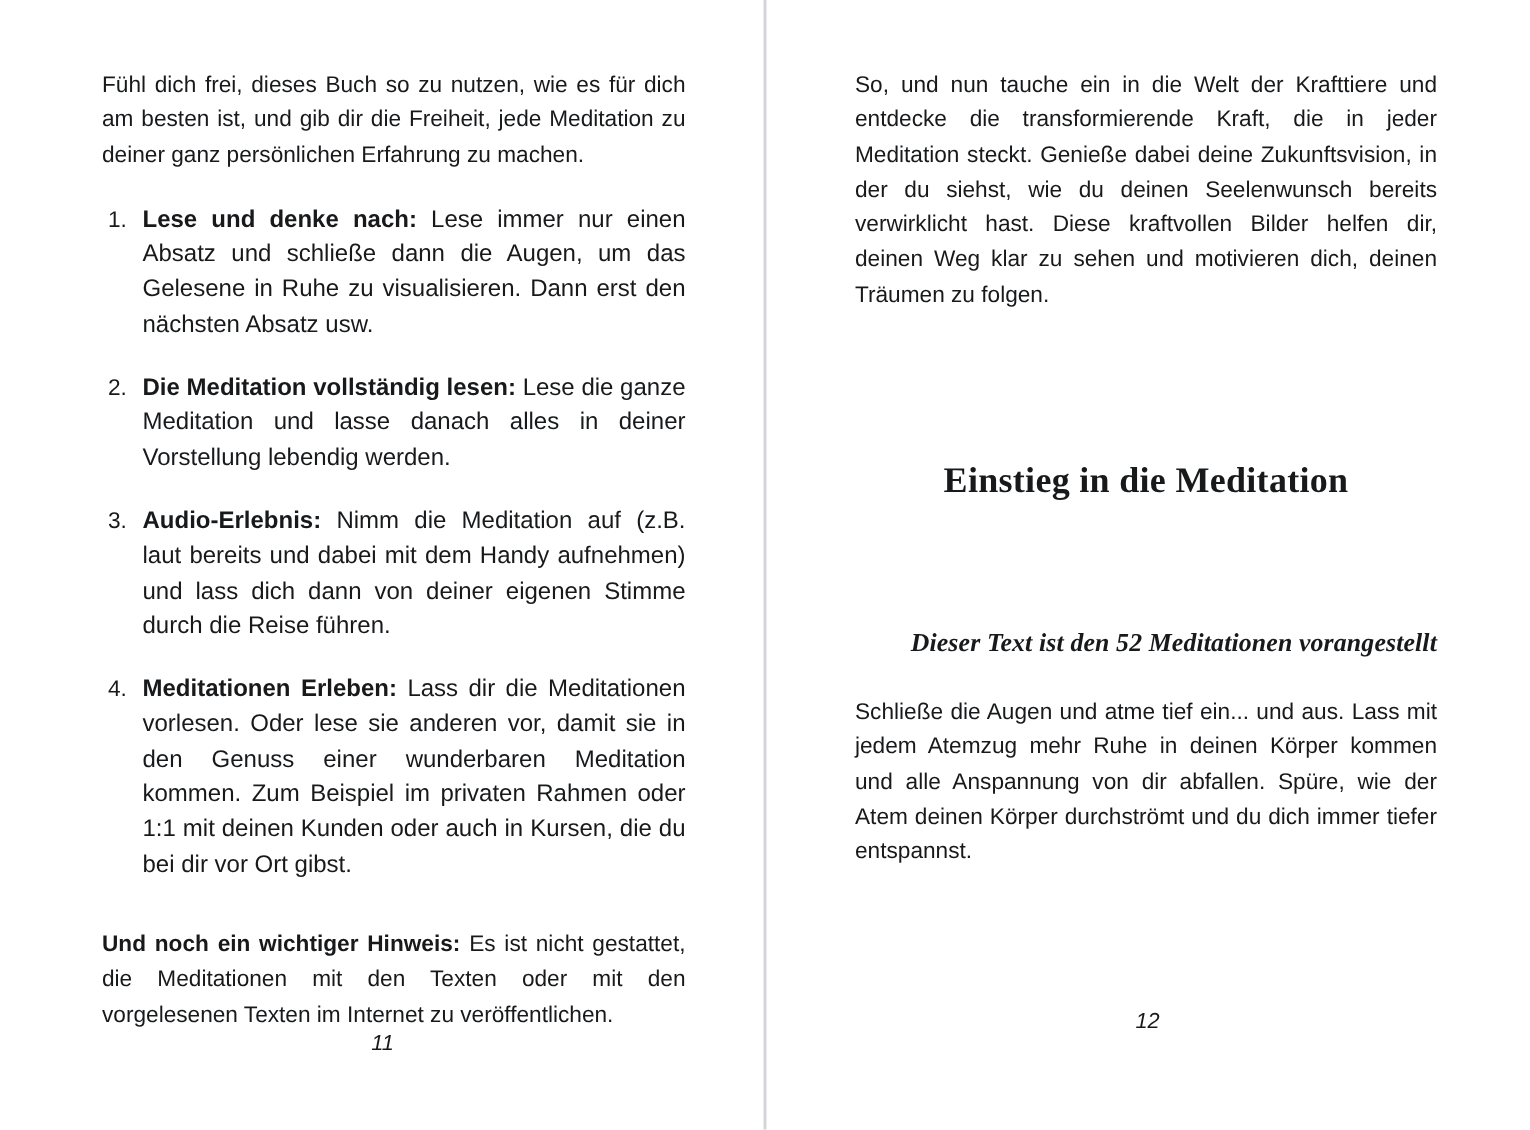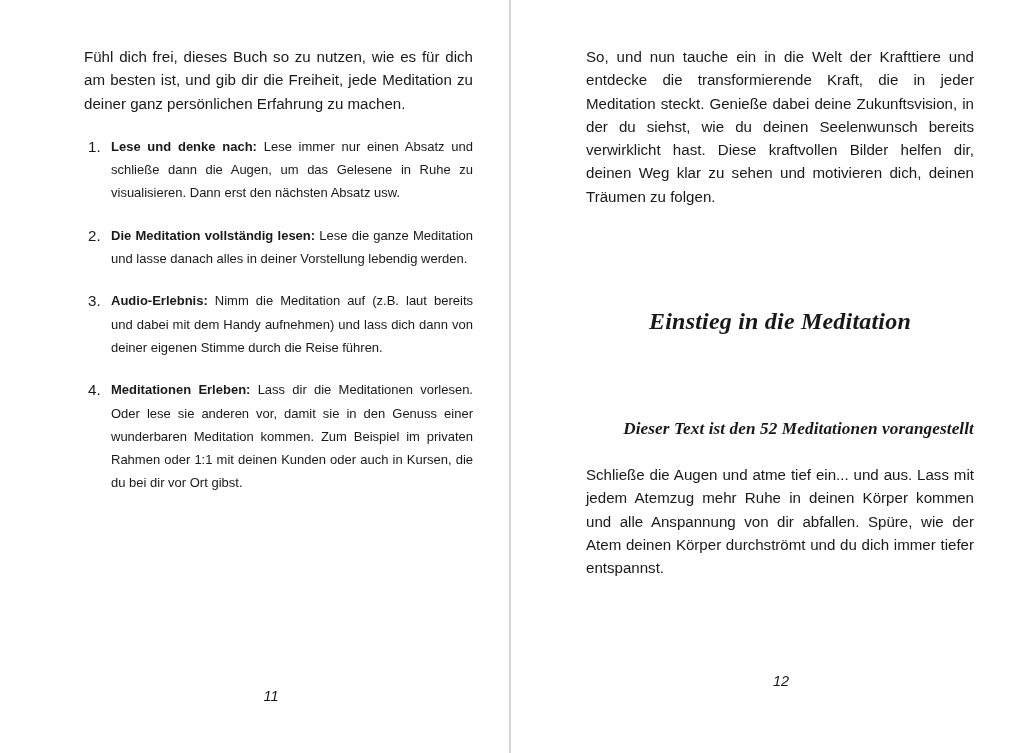--- a/index.html
+++ b/index.html
@@ -15,21 +15,20 @@
     font-family: "Liberation Sans", sans-serif;
     color: #18191b;
   }
 
   .spread {
     position: relative;
     width: 1020px;
     height: 542px;
     display: flex;
     box-sizing: border-box;
-    padding-left: 16px;
   }
 
   
   .gutter-divider {
     position: absolute;
     left: 509px;
     top: 0;
     width: 2px;
     height: 753px;
     background: #d3d5d8;
@@ -66,21 +65,21 @@
     margin: 0 0 18px 0;
     padding: 0;
     list-style: none;
     counter-reset: methoditem;
   }
   ol.method-list > li {
     position: relative;
     counter-increment: methoditem;
     padding-left: 27px;
     margin-bottom: 19px;
-    font-size: 13px;
+    font-size: 16px;
     line-height: 23.3px;
     text-align: justify;
   }
   ol.method-list > li:last-child { margin-bottom: 0; }
   ol.method-list > li::before {
     content: counter(methoditem) ".";
     position: absolute;
     left: 4px;
     top: 0;
     font-size: 15.1px;
@@ -88,21 +87,20 @@
     font-weight: 400;
   }
   .lead-in {
     font-weight: bold;
   }
 
   .section-heading {
     margin: 0;
     font-family: "Liberation Serif", "DejaVu Serif", serif;
     font-weight: bold;
-    font-style: italic;
     font-size: 24px;
     line-height: 30px;
     text-align: center;
     letter-spacing: 0.2px;
   }
 
   .sub-heading {
     margin: 0;
     font-family: "Liberation Serif", "DejaVu Serif", serif;
     font-weight: bold;
@@ -147,20 +145,21 @@
 
       <ol class="method-list">
         <li><span class="lead-in">Lese und denke nach:</span><span> Lese immer nur einen Absatz und schließe dann die Augen, um das Gelesene in Ruhe zu visualisieren. Dann erst den nächsten Absatz usw.</span></li>
         <li><span class="lead-in">Die Meditation vollständig lesen:</span><span> Lese die ganze Meditation und lasse danach alles in deiner Vorstellung lebendig werden.</span></li>
         <li><span class="lead-in">Audio-Erlebnis:</span><span> Nimm die Meditation auf (z.B. laut bereits und dabei mit dem Handy aufnehmen) und lass dich dann von deiner eigenen Stimme durch die Reise führen.</span></li>
         <li><span class="lead-in">Meditationen Erleben:</span><span> Lass dir die Meditationen vorlesen. Oder lese sie anderen vor, damit sie in den Genuss einer wunderbaren Meditation kommen. Zum Beispiel im privaten Rahmen oder 1:1 mit deinen Kunden oder auch in Kursen, die du bei dir vor Ort gibst.</span></li>
       </ol>
 
       <div class="spacer-after-list"></div>
 
+      <p class="body-text"><span class="lead-in">Und noch ein wichtiger Hinweis:</span><span> Es ist nicht gestattet, die Meditationen mit den Texten oder mit den vorgelesenen Texten im Internet zu veröffentlichen.</span></p>
 
     </div>
 
     <div class="folio">11</div>
   </div>
 
   <div class="page page-right">
     <div class="content">
 
       <p class="body-text">So, und nun tauche ein in die Welt der Krafttiere und entdecke die transformierende Kraft, die in jeder Meditation steckt. Genieße dabei deine Zukunftsvision, in der du siehst, wie du deinen Seelenwunsch bereits verwirklicht hast. Diese kraftvollen Bilder helfen dir, deinen Weg klar zu sehen und motivieren dich, deinen Träumen zu folgen.</p>

